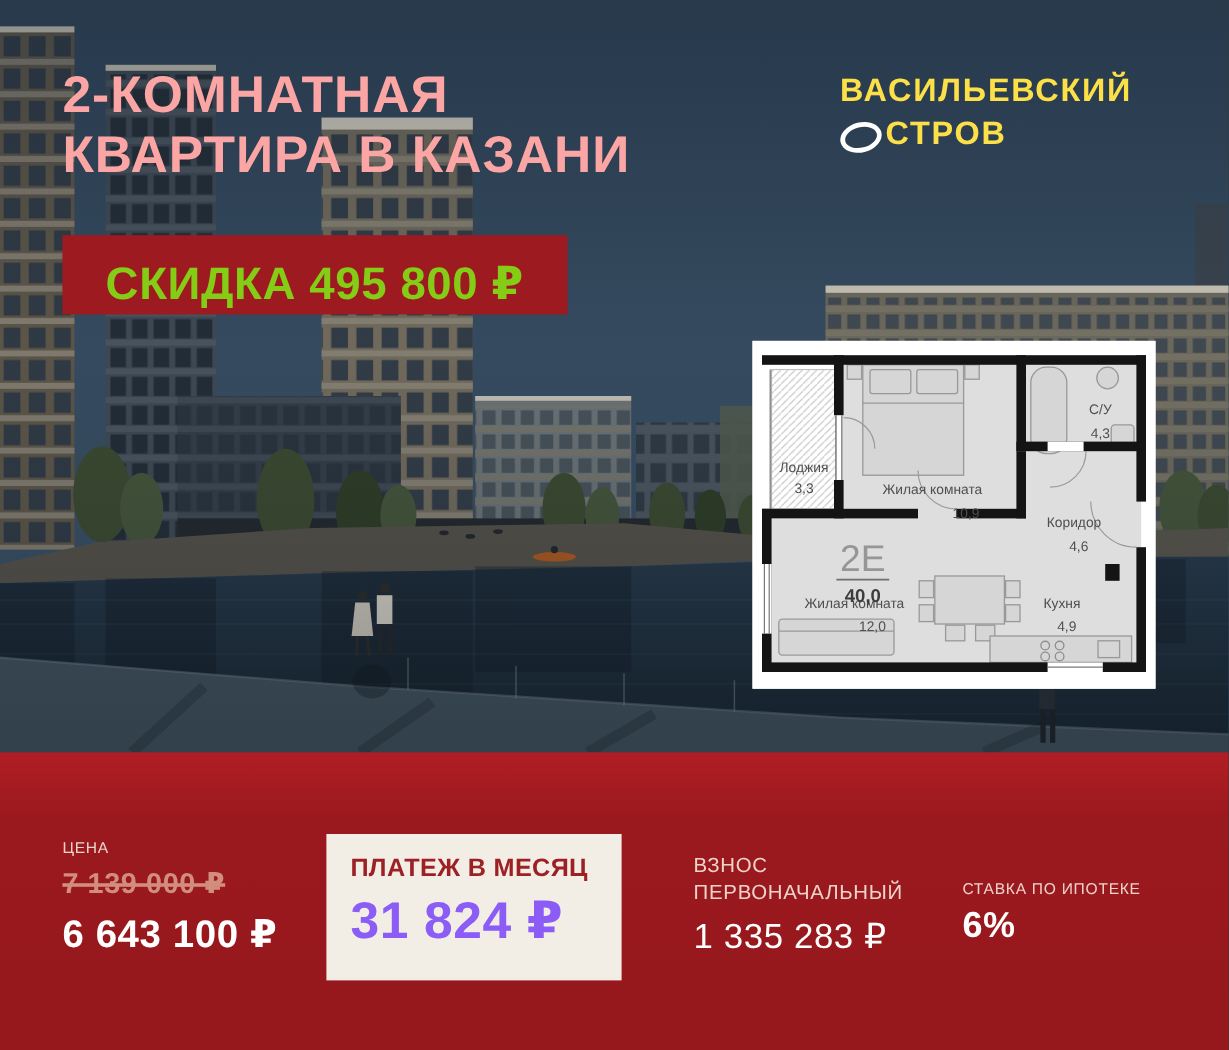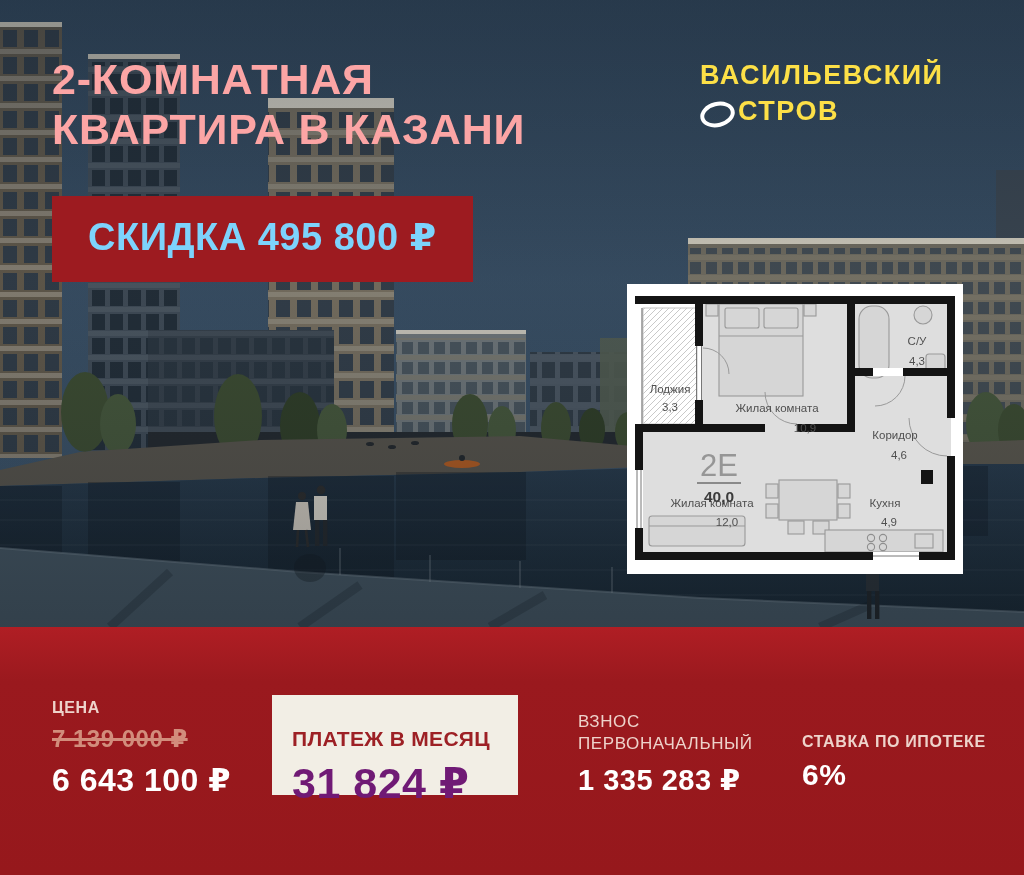--- a/index.html
+++ b/index.html
@@ -19,49 +19,49 @@
   
   .logo{left:700px;top:60px;color:#fde047;}
   .logo-l1{font-weight:800;font-size:27px;letter-spacing:1.5px;}
   .logo-l2{font-weight:800;font-size:27px;letter-spacing:1.5px;margin-top:5px;display:flex;align-items:flex-end;}
   .logo-o{
     display:inline-block;width:27px;height:17px;border:4.5px solid #fff;
     border-radius:50%;transform:rotate(-14deg);margin-right:3px;
   }
   
   .badge{
-    left:52px;top:196px;height:86px;line-height:82px;padding:0 36px;
-    background:#9d1b20;color:#7dd3fc;font-weight:800;font-size:38px;letter-spacing:.5px;
+    left:52px;top:196px;height:66px;line-height:82px;padding:0 36px;
+    background:#9d1b20;color:#84cc16;font-weight:800;font-size:38px;letter-spacing:.5px;
     white-space:nowrap;
   }
   
   .plan{left:627px;top:284px;width:336px;height:290px;background:#ffffff;}
   .plan svg{display:block;}
   .plan text{font-family:"Liberation Sans","DejaVu Sans",sans-serif;}
   
   .footer{
     left:0;top:627px;width:1024px;height:248px;
     background:linear-gradient(180deg,#b01e24 0%,#9a191e 22%,#96181c 100%);
   }
   .price-block{left:52px;top:72px;}
-  .label-pink{color:#eed3cb;font-size:16px;letter-spacing:.6px;font-weight:700;}
+  .label-pink{color:#eed3cb;font-size:13px;letter-spacing:.6px;font-weight:400;}
   .old-price{
     margin-top:8px;color:#d28d7c;font-size:24px;font-weight:700;letter-spacing:.5px;
     text-decoration:line-through;text-decoration-thickness:3px;
   }
   .new-price{margin-top:8px;color:#ffffff;font-size:32px;font-weight:800;letter-spacing:.5px;}
   .pay-box{
-    left:272px;top:68px;width:246px;height:100px;background:#f2eee5;
-    box-sizing:border-box;padding:32px 0 0 20px;
+    left:272px;top:68px;width:246px;height:122px;background:#f2eee5;
+    box-sizing:border-box;padding:17px 0 0 20px;
   }
   .pay-label{color:#9d2025;font-size:21px;font-weight:800;letter-spacing:.3px;}
-  .pay-value{color:#701a75;font-size:43px;font-weight:800;margin-top:7px;letter-spacing:.5px;}
+  .pay-value{color:#8b5cf6;font-size:43px;font-weight:800;margin-top:7px;letter-spacing:.5px;}
   .down-block{left:578px;top:84px;}
   .down-label{color:#eed3cb;font-size:17px;line-height:22px;letter-spacing:.6px;}
-  .down-value{margin-top:8px;color:#ffffff;font-size:29px;font-weight:700;letter-spacing:.5px;}
+  .down-value{margin-top:8px;color:#ffffff;font-size:29px;font-weight:400;letter-spacing:.5px;}
   .rate-block{left:802px;top:106px;}
   .rate-value{margin-top:7px;color:#ffffff;font-size:30px;font-weight:800;letter-spacing:.5px;}
 </style>
 </head>
 <body>
 
 <div class="stage">
 
   <svg class="abs photo" viewBox="0 0 1024 627" preserveAspectRatio="none" aria-hidden="true">
     <defs>

